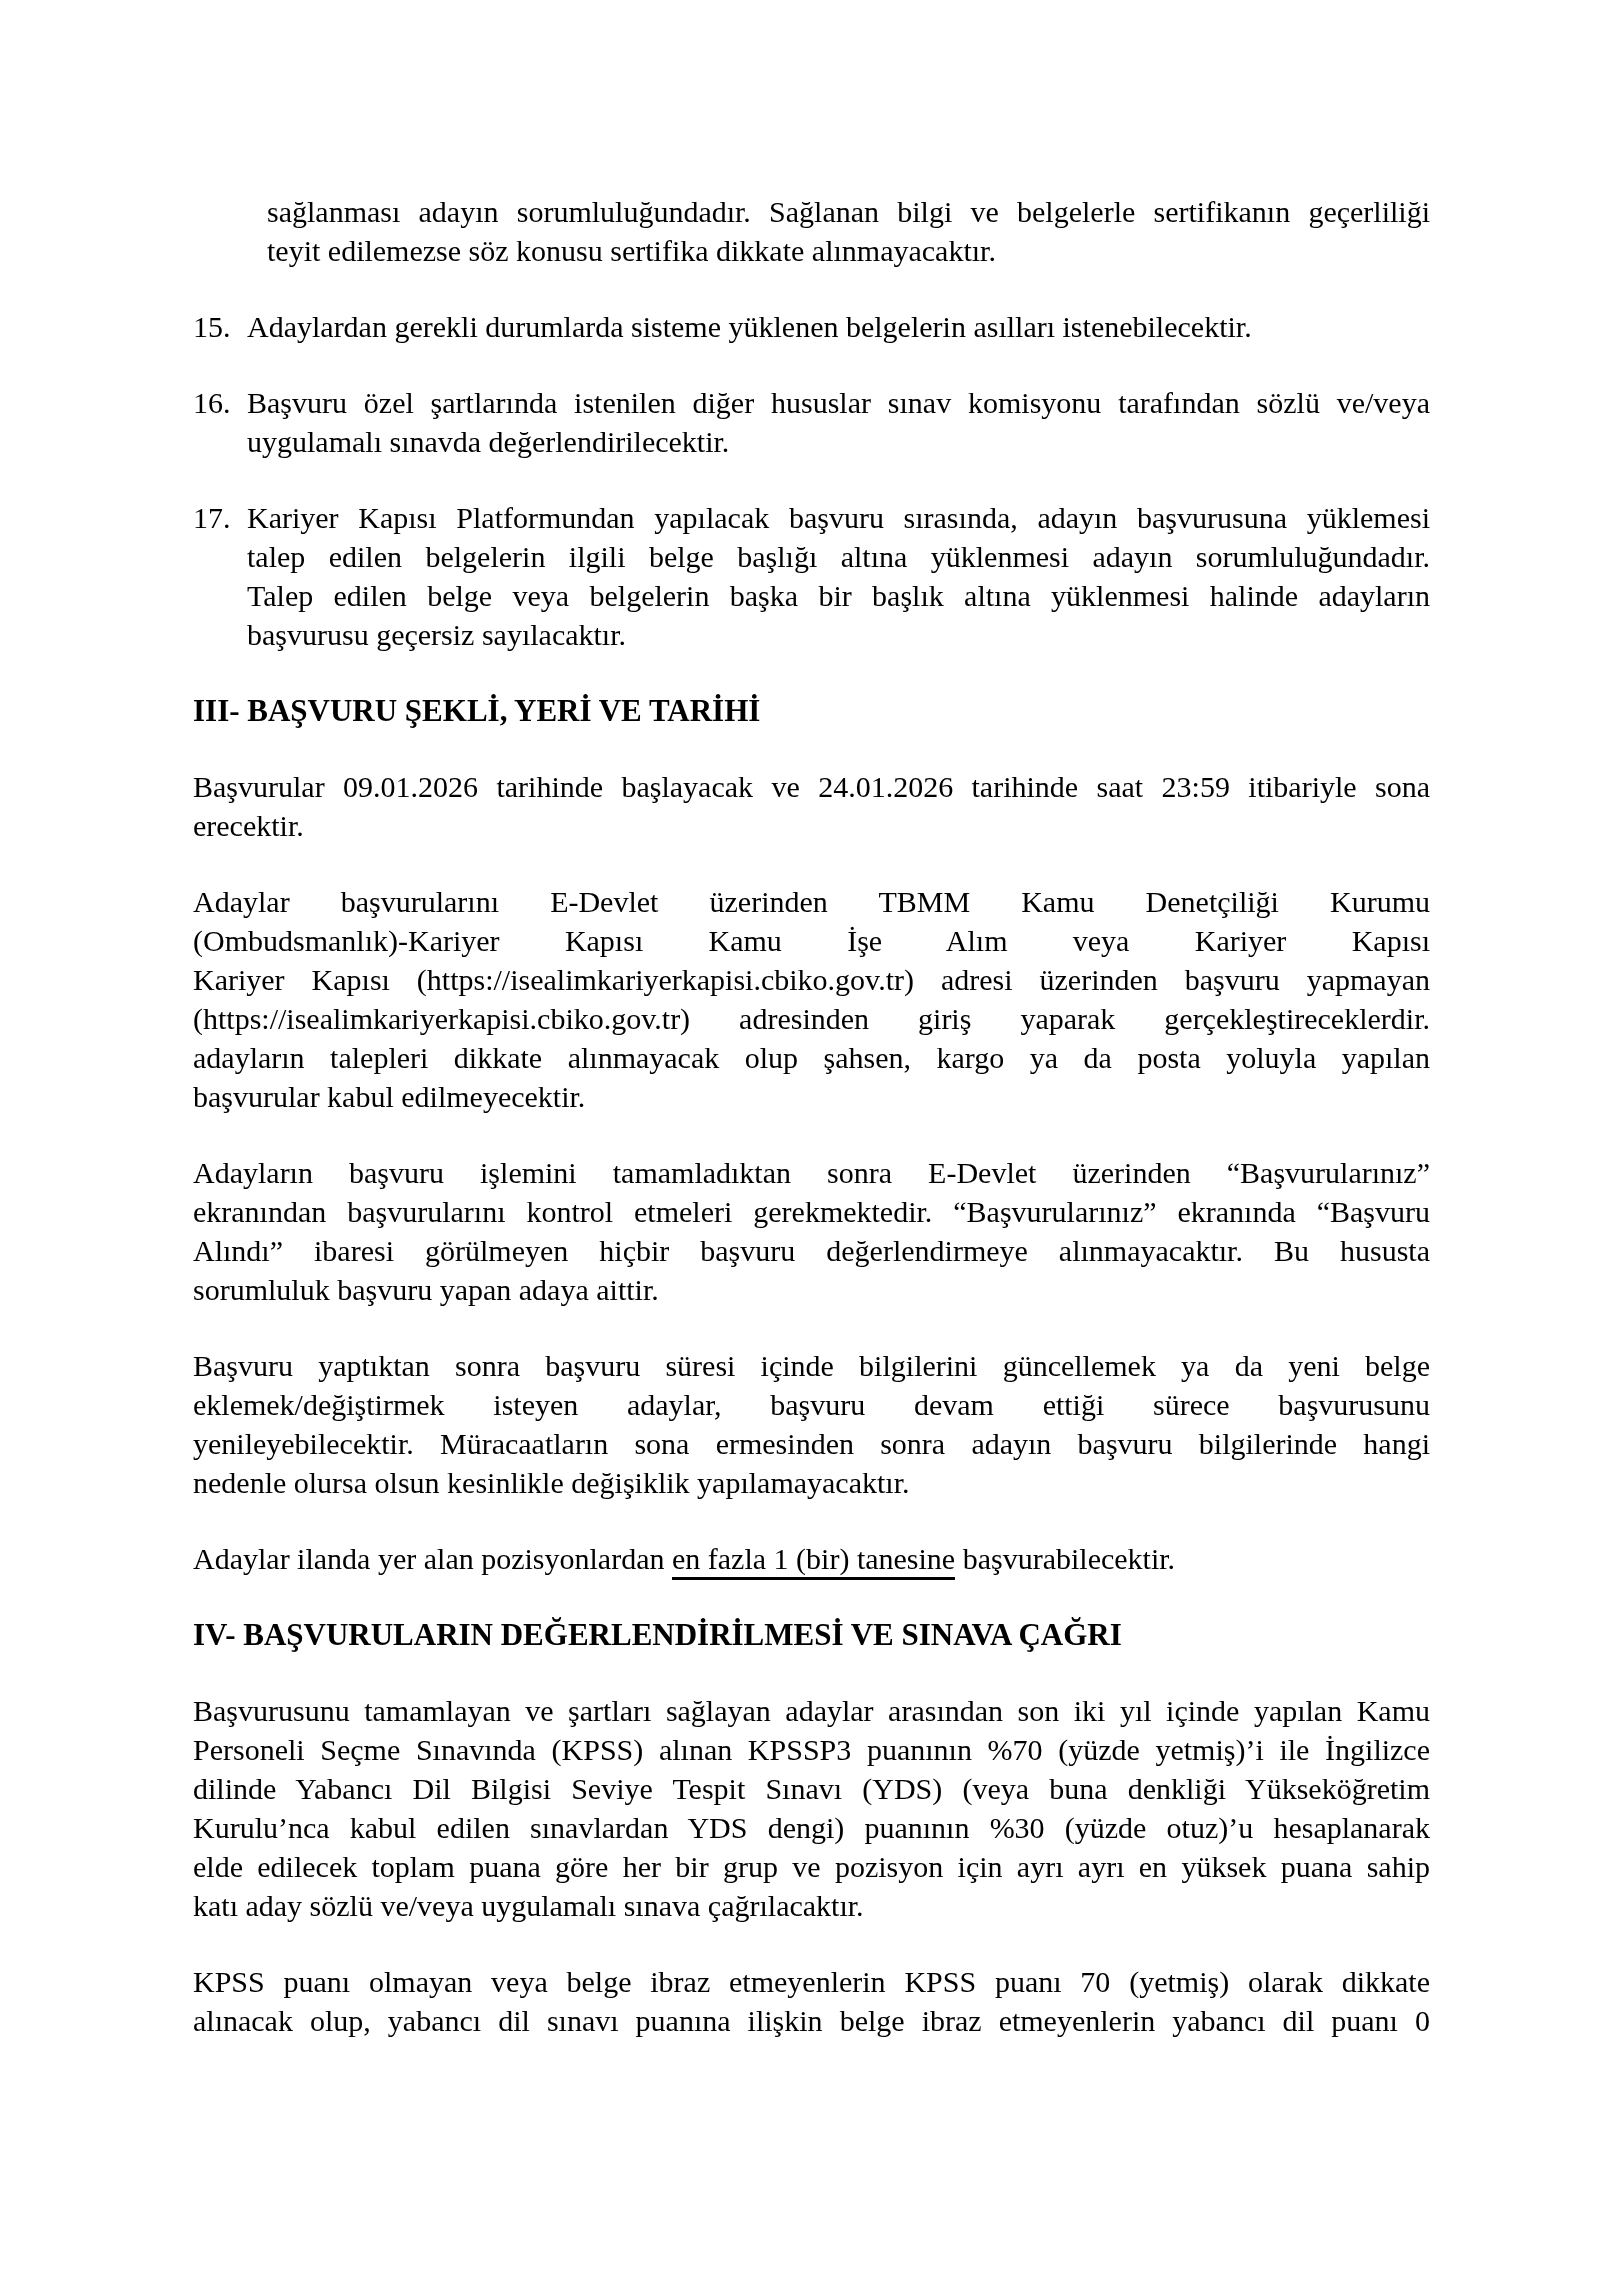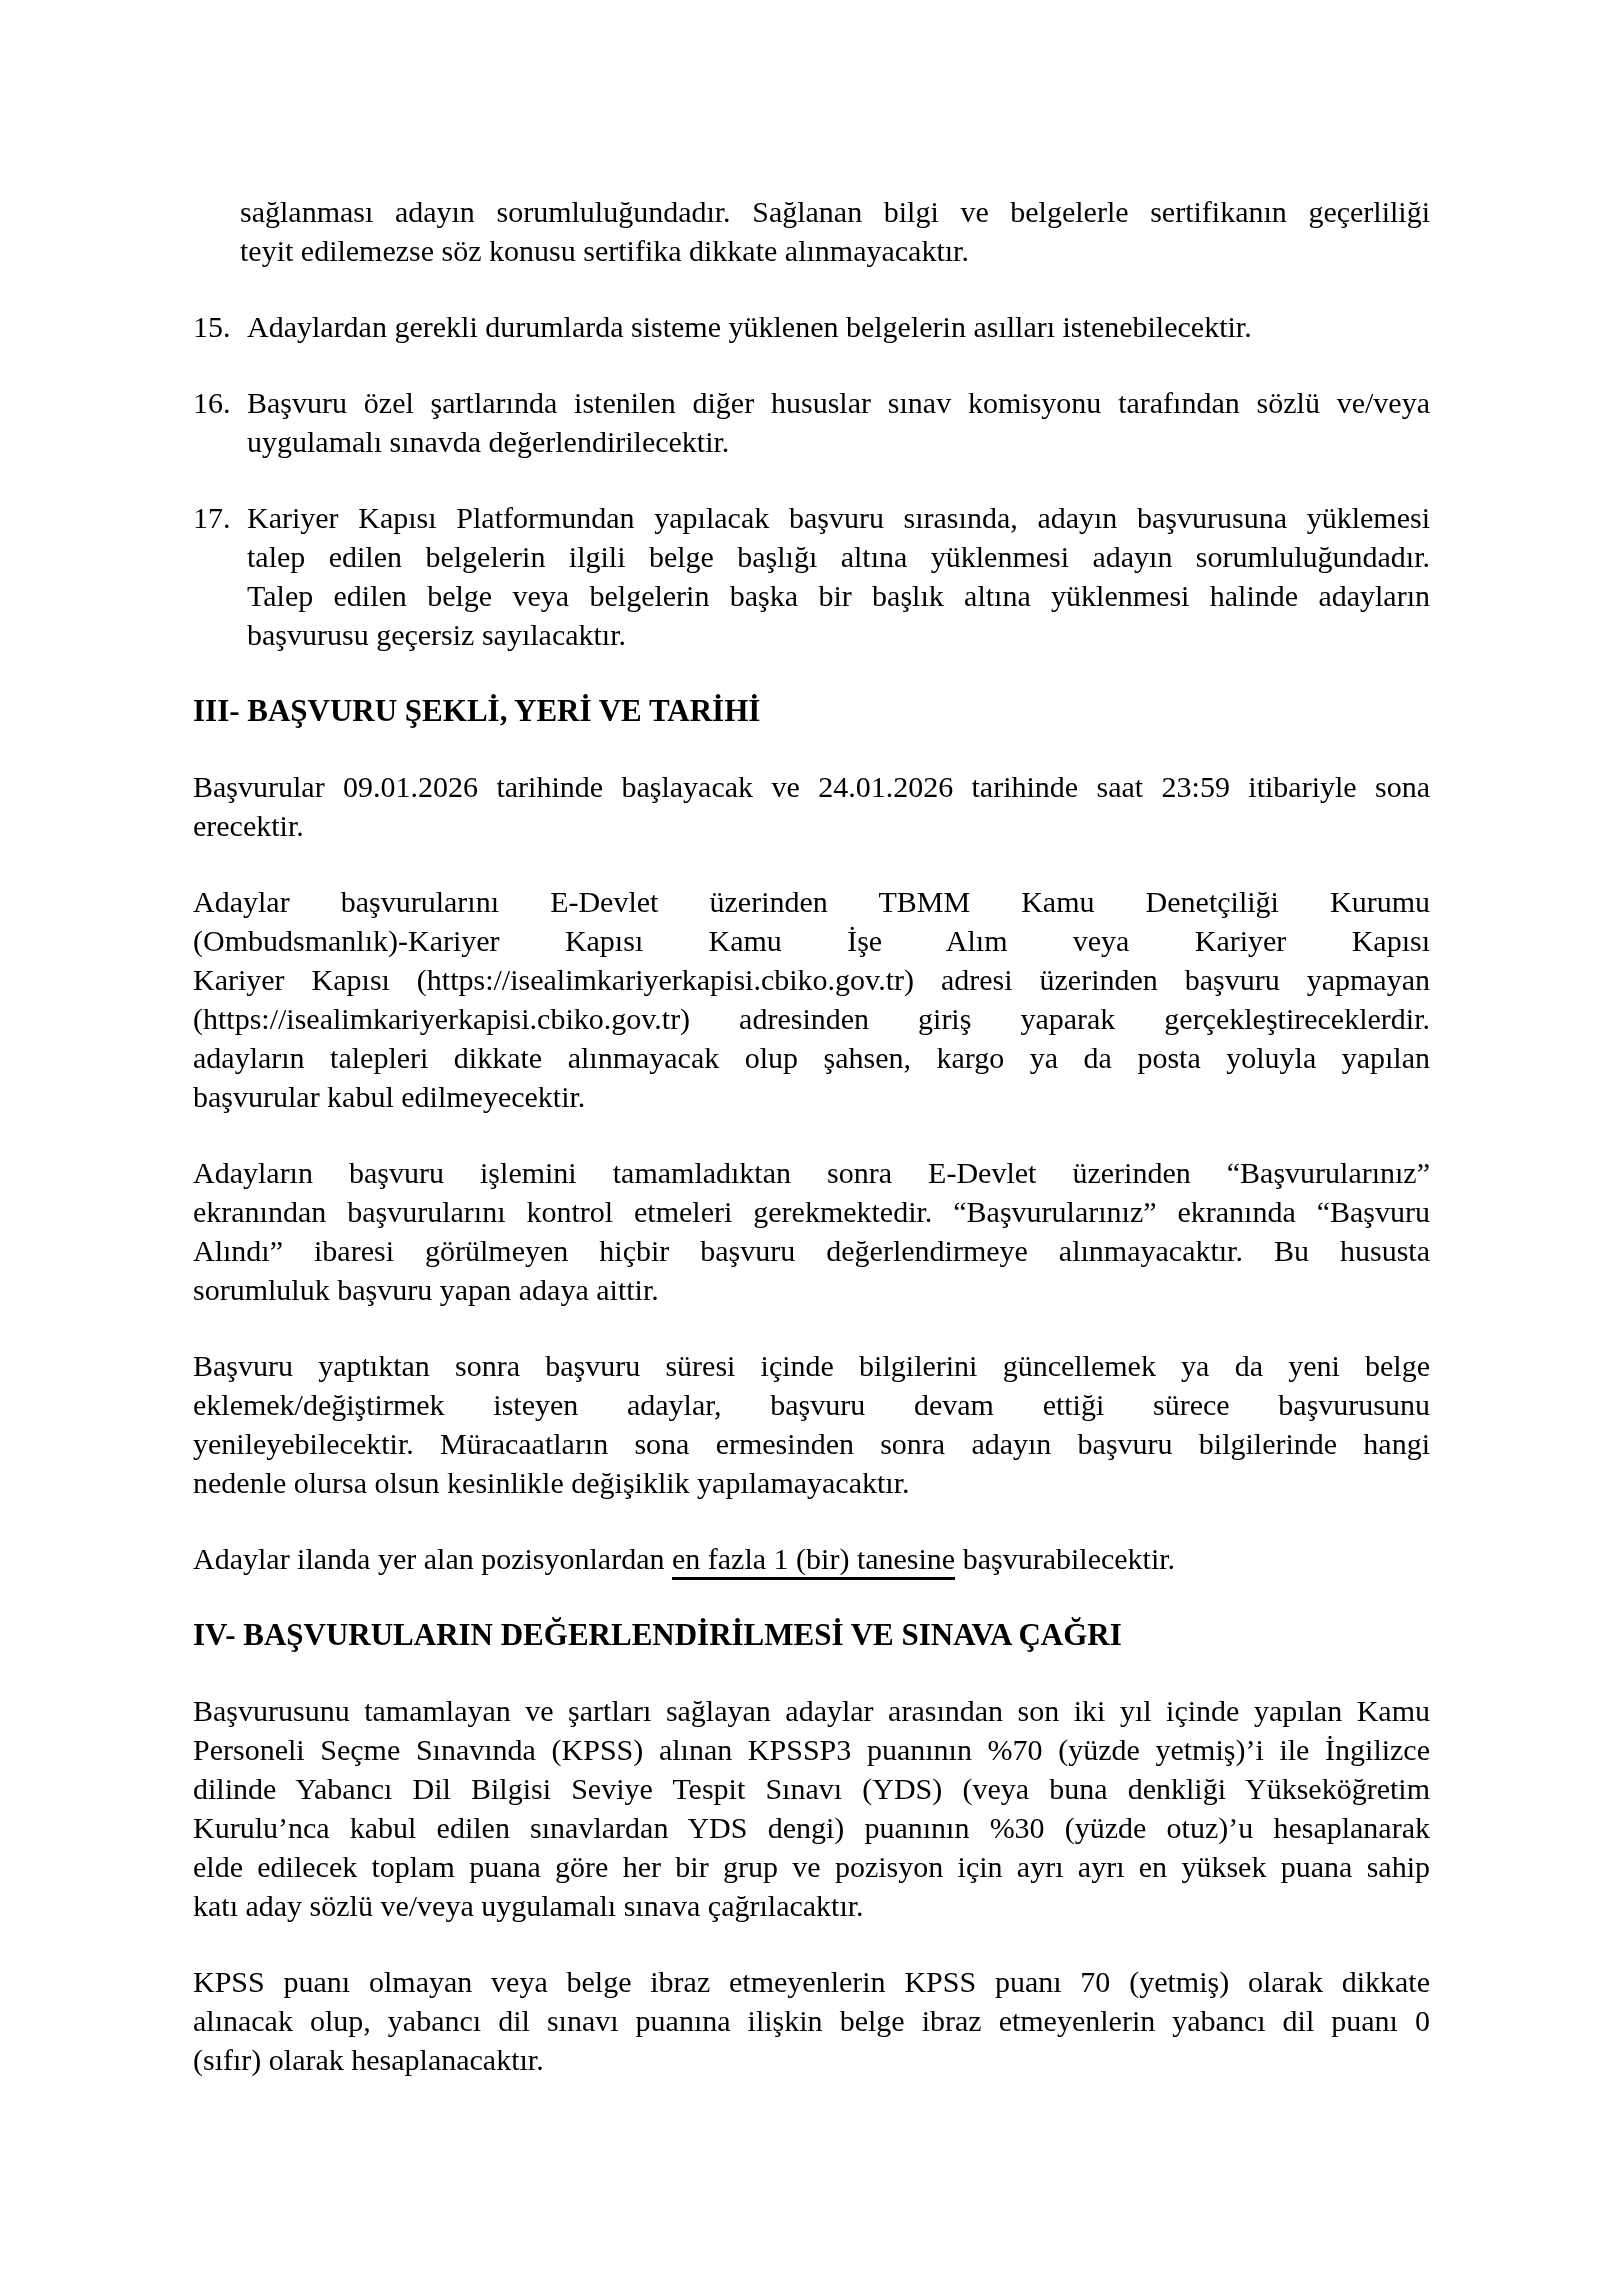--- a/index.html
+++ b/index.html
@@ -11,21 +11,21 @@
     color: #000000;
     font-family: "Liberation Serif", "DejaVu Serif", serif;
     overflow: hidden;
   }
   .content {
     padding: 192px 193px 0 193px;
     font-size: 30px;
     line-height: 39px;
   }
   .block { margin: 0 0 37px 0; }
-  .cont  { margin-left: 47px; font-family: Liberation Serif, serif; }
+  .cont  { margin-left: 74px; font-family: Liberation Serif, serif; }
   .item  { padding-left: 54px; }
   .first { text-indent: -54px; }
   .num   { display: inline-block; width: 54px; text-indent: 0; }
   .ln    { text-align: justify; }
   .just  { text-align-last: justify; }
   .heading {
     font-weight: bold;
     font-size: 31px;
     text-align: center;
     text-align-last: left;
@@ -104,18 +104,17 @@
       <div class="ln just">Personeli Seçme Sınavında (KPSS) alınan KPSSP3 puanının %70 (yüzde yetmiş)’i ile İngilizce</div>
       <div class="ln just">dilinde Yabancı Dil Bilgisi Seviye Tespit Sınavı (YDS) (veya buna denkliği Yükseköğretim</div>
       <div class="ln just">Kurulu’nca kabul edilen sınavlardan YDS dengi) puanının %30 (yüzde otuz)’u hesaplanarak</div>
       <div class="ln just">elde edilecek toplam puana göre her bir grup ve pozisyon için ayrı ayrı en yüksek puana sahip</div>
       <div class="ln">katı aday sözlü ve/veya uygulamalı sınava çağrılacaktır.</div>
     </div>
 
     <div class="block">
       <div class="ln just">KPSS puanı olmayan veya belge ibraz etmeyenlerin KPSS puanı 70 (yetmiş) olarak dikkate</div>
       <div class="ln just">alınacak olup, yabancı dil sınavı puanına ilişkin belge ibraz etmeyenlerin yabancı dil puanı 0</div>
-      <div class="ln">(sıfır) olarak hesaplanacaktır.</div>
     </div>
 
   </div>
 </div>
 
 
 </body></html>

